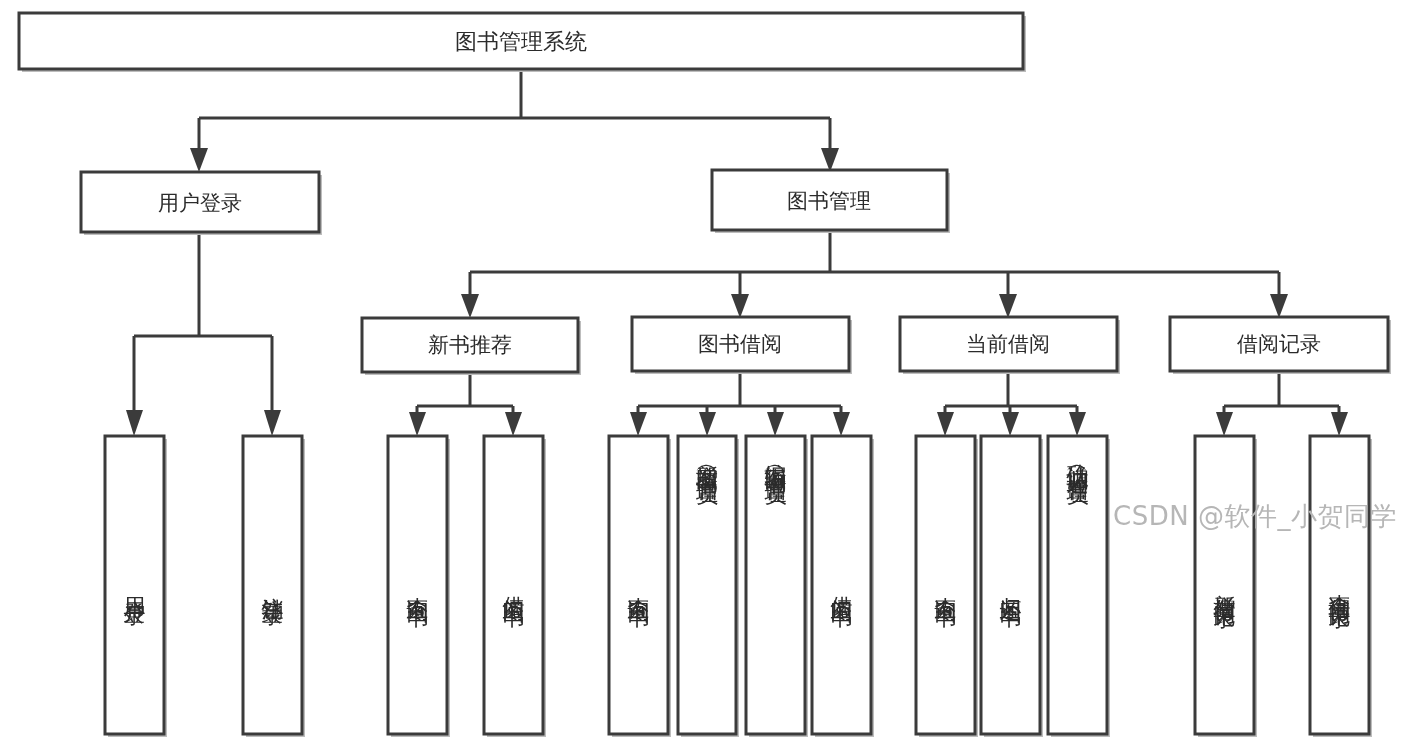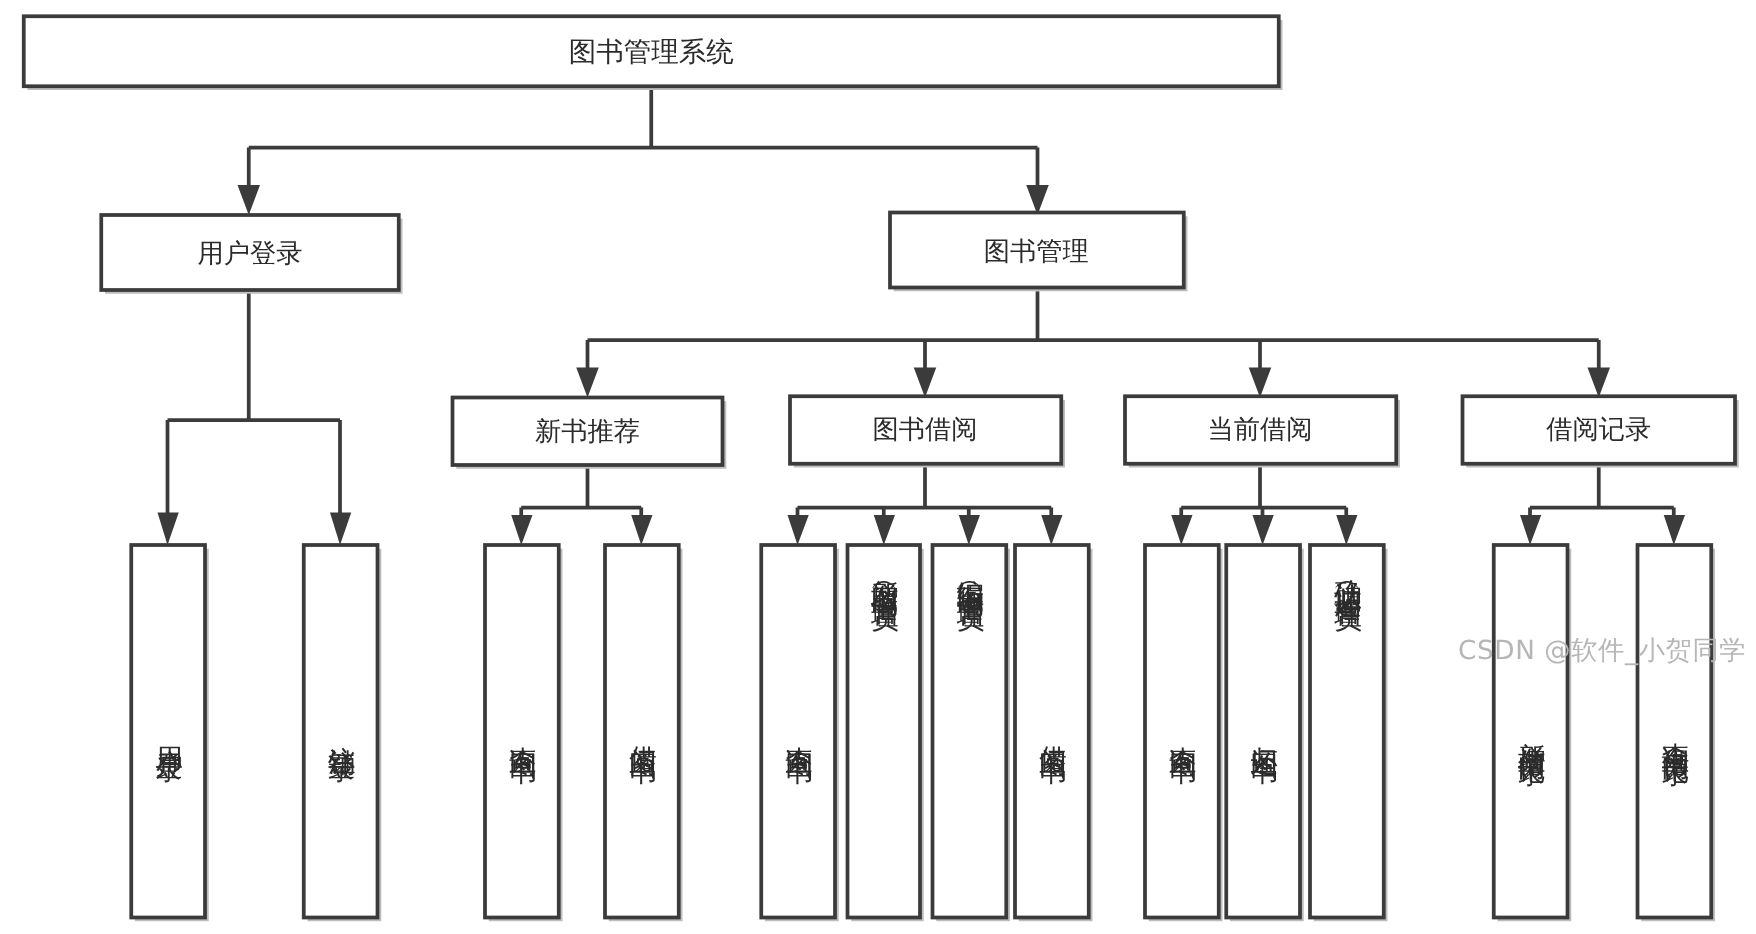--- a/index.html
+++ b/index.html
@@ -69,21 +69,21 @@
     letter-spacing: 3px;
     color: #2b2b2b;
     white-space: nowrap;
     pointer-events: none;
   }
   .watermark {
     position: absolute;
     right: 8px;
     bottom: 4px;
     font-family: "DejaVu Sans", "Liberation Sans", sans-serif;
-    font-size: 21px;
+    font-size: 26px;
     color: #b6b6b6;
     white-space: nowrap;
     letter-spacing: 0.5px;
   }
 </style>
 </head>
 <body>
 
 <div id="diagram-root">
 

